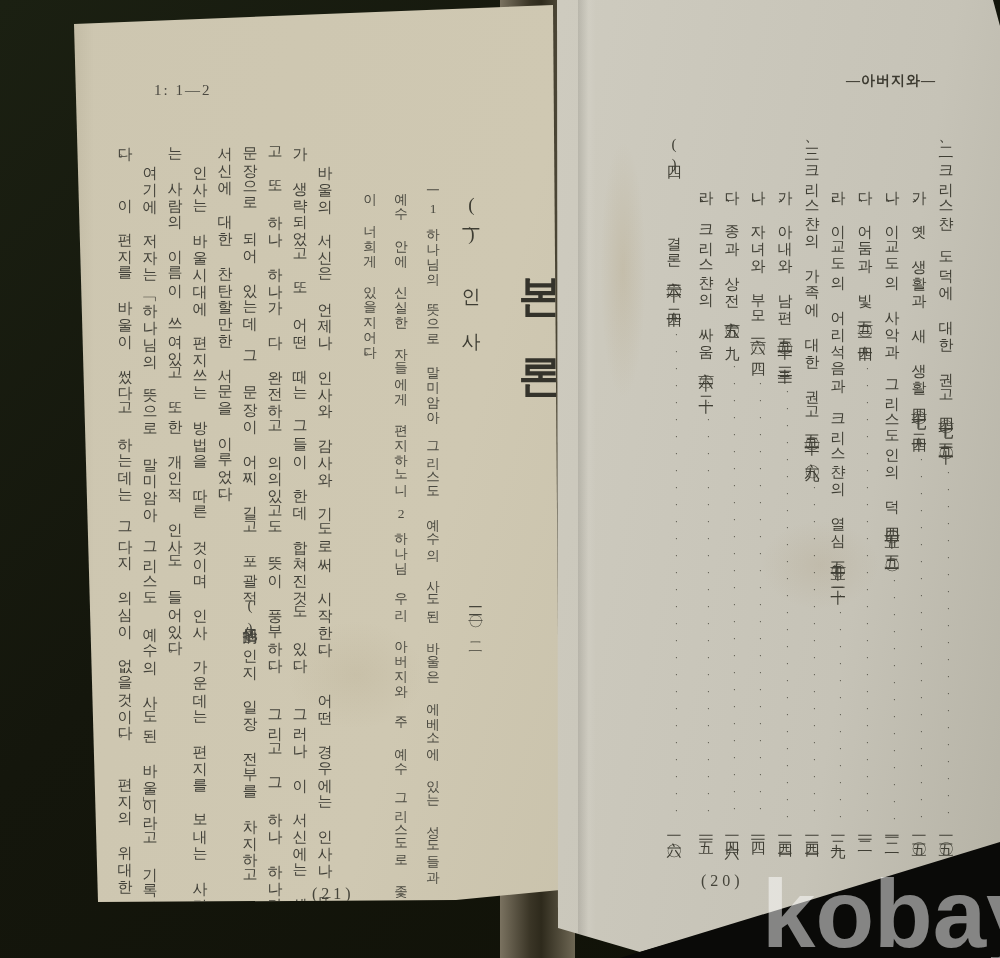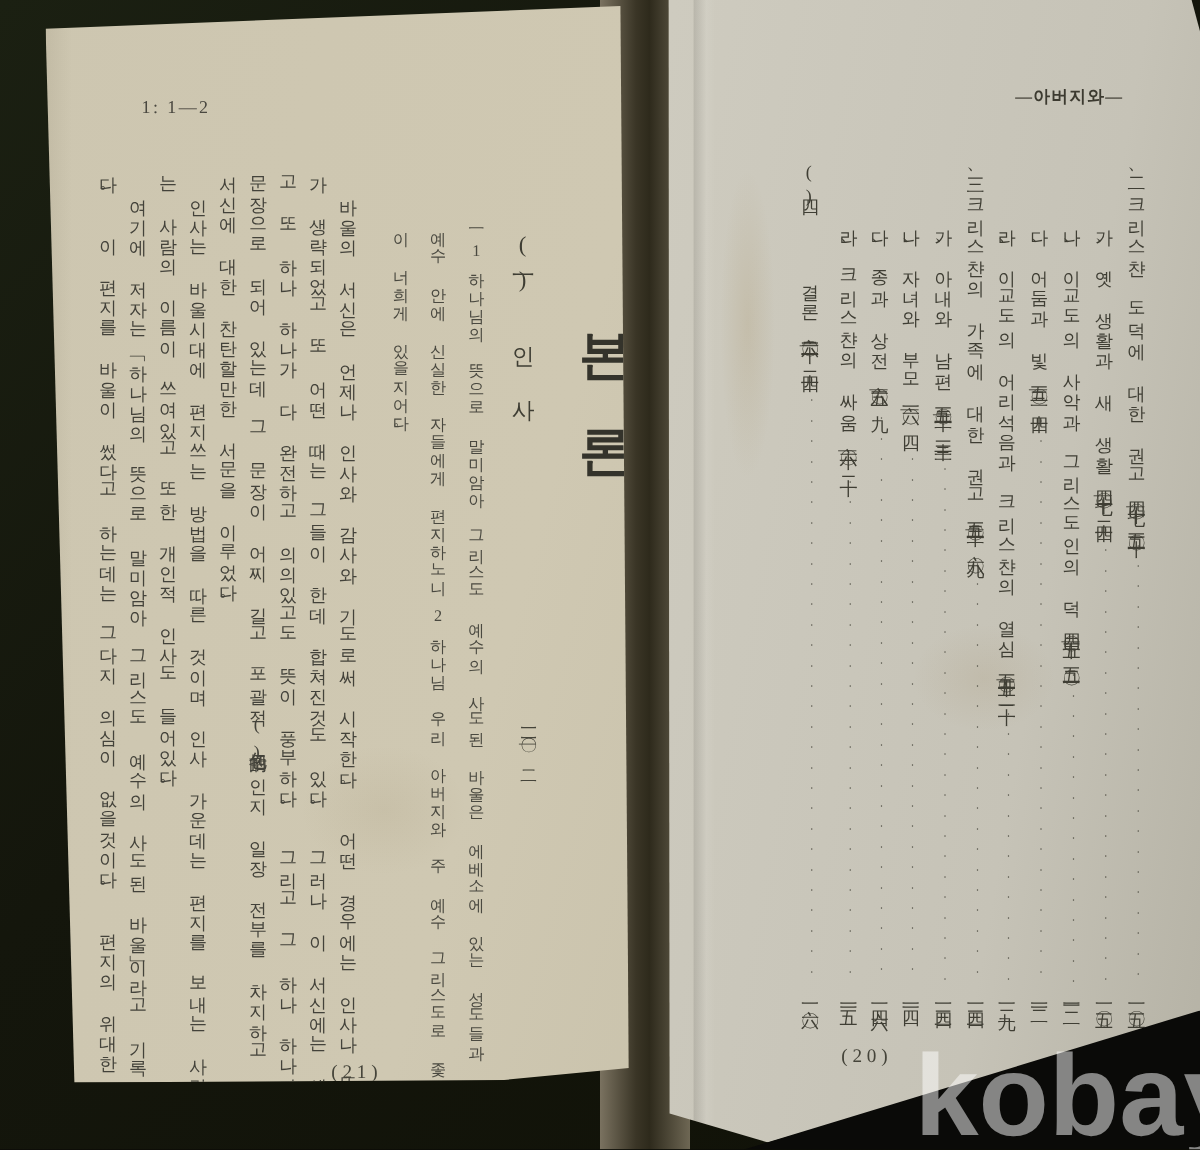--- a/index.html
+++ b/index.html
@@ -7,21 +7,21 @@
          background:linear-gradient(135deg,#1b2012 0%,#14160c 40%,#101107 100%);
          font-family:"Liberation Serif",serif;}
   
   .gutter{position:absolute;left:500px;top:0;width:75px;height:958px;
           background:linear-gradient(to right,#7a7260 0%,#3a3526 40%,#2e2a1c 55%,#6e6754 100%);}
   
   .page{position:absolute;inset:0;}
   .page-left{clip-path:polygon(38px 24px,517px 5px,524px 890px,420px 900px,62px 902px);
      background:
        linear-gradient(to right,rgba(70,60,35,.22) 0%,rgba(70,60,35,0) 6%,rgba(0,0,0,0) 86%,rgba(60,50,30,.28) 99%),
-       linear-gradient(105deg,#cdc6b0 0%,#cfc8b2 45%,#c6bfa8 78%,#bab29b 100%);}
+       linear-gradient(105deg,#cdc6b0 0%,#cfc8b2 45%,#c6bfa8 78%,#bab29b 100%); margin-left: 36px;}
   .page-right{clip-path:polygon(557px 0px,993px 0px,1000px 26px,1000px 848px,640px 952px,558px 928px);
      background:
        linear-gradient(to right,rgba(40,35,20,.38) 0%,rgba(40,35,20,0) 5%),
        linear-gradient(100deg,#b9b6aa 0%,#c9c6ba 14%,#cecbbf 48%,#c6c3b7 82%,#b5b2a5 100%);}
   .crease{position:absolute;left:578px;top:0;width:18px;height:958px;
           background:linear-gradient(to right,rgba(0,0,0,.10),rgba(255,255,255,.07) 60%,rgba(0,0,0,0));}
   .stain{position:absolute;border-radius:50%;}
   .stain.s1{left:600px;top:140px;width:46px;height:260px;background:radial-gradient(ellipse at center,rgba(150,120,60,.14),rgba(150,120,60,0) 70%);}
   .stain.s2{left:760px;top:520px;width:120px;height:90px;background:radial-gradient(ellipse at center,rgba(140,110,60,.10),rgba(140,110,60,0) 70%);}
   .stain.s3{left:250px;top:620px;width:140px;height:110px;background:radial-gradient(ellipse at center,rgba(120,100,60,.08),rgba(120,100,60,0) 70%);}

